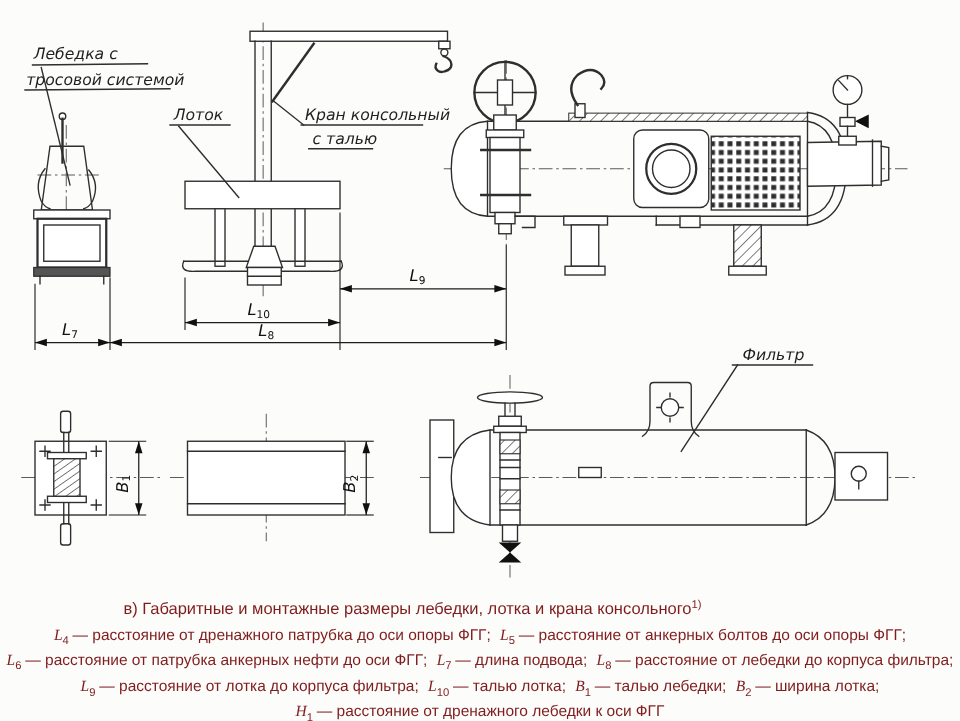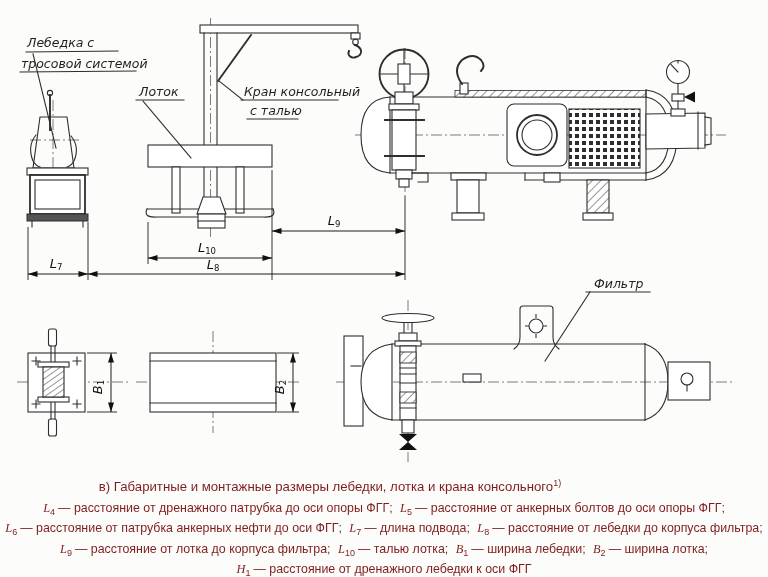--- a/index.html
+++ b/index.html
@@ -283,21 +283,21 @@
     <span class="leg-item"><span class="sym">L</span><sub>5</sub><span class="desc">— расстояние от анкерных болтов до оси опоры ФГГ;</span></span>
   </div>
   <div class="leg-line">
     <span class="leg-item"><span class="sym">L</span><sub>6</sub><span class="desc">— расстояние от патрубка анкерных нефти до оси ФГГ;</span></span>
     <span class="leg-item"><span class="sym">L</span><sub>7</sub><span class="desc">— длина подвода;</span></span>
     <span class="leg-item"><span class="sym">L</span><sub>8</sub><span class="desc">— расстояние от лебедки до корпуса фильтра;</span></span>
   </div>
   <div class="leg-line">
     <span class="leg-item"><span class="sym">L</span><sub>9</sub><span class="desc">— расстояние от лотка до корпуса фильтра;</span></span>
     <span class="leg-item"><span class="sym">L</span><sub>10</sub><span class="desc">— талью лотка;</span></span>
-    <span class="leg-item"><span class="sym">B</span><sub>1</sub><span class="desc">— ширина лебедки;</span></span>
+    <span class="leg-item"><span class="sym">B</span><sub>1</sub><span class="desc">— талью лебедки;</span></span>
     <span class="leg-item"><span class="sym">B</span><sub>2</sub><span class="desc">— ширина лотка;</span></span>
   </div>
   <div class="leg-line">
     <span class="leg-item"><span class="sym">H</span><sub>1</sub><span class="desc">— расстояние от дренажного лебедки к оси ФГГ</span></span>
   </div>
 </div>
 
 </div>
 
 </body></html>

